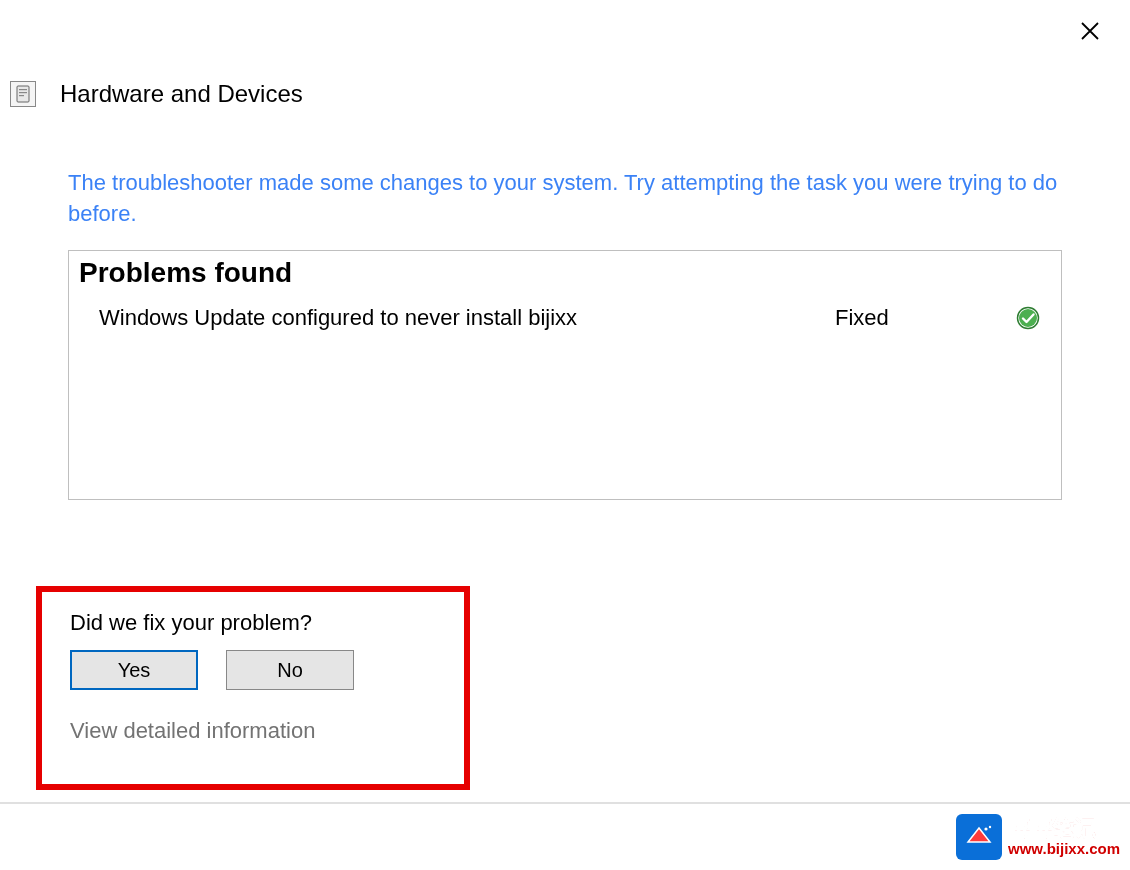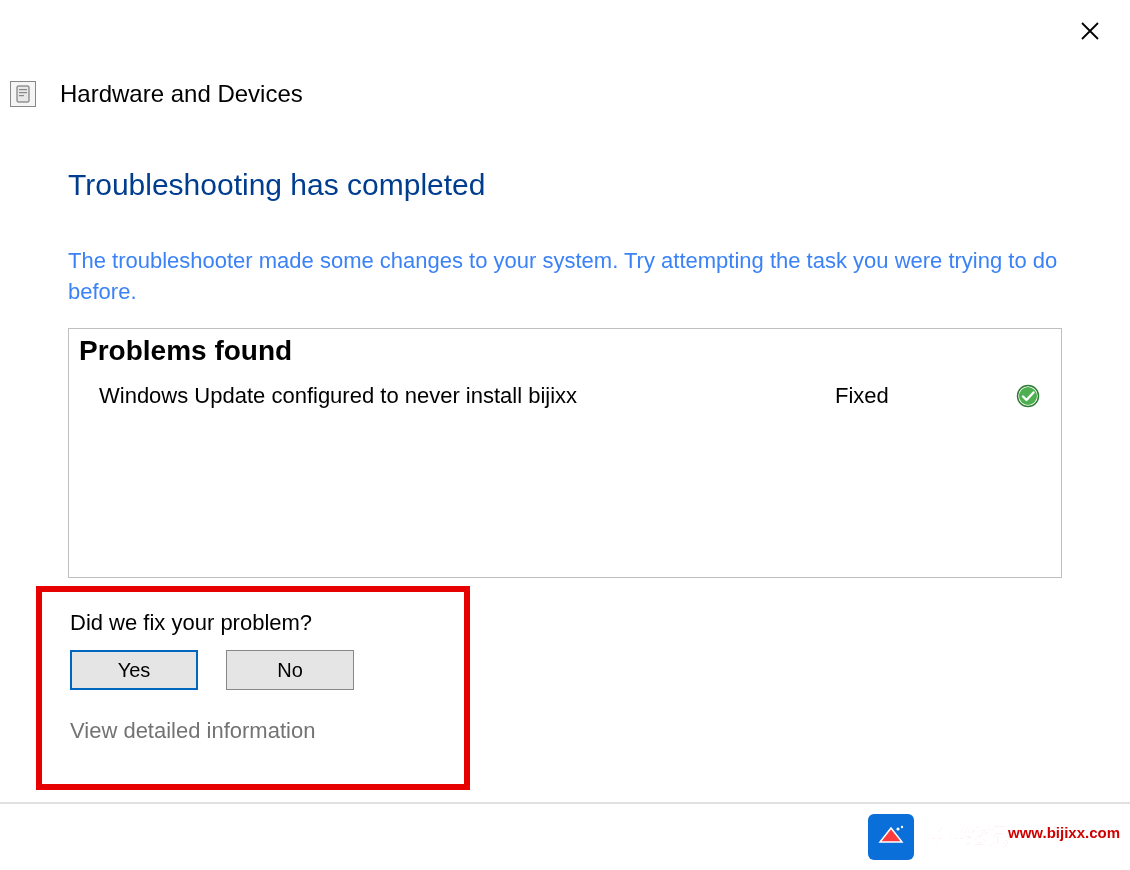--- a/index.html
+++ b/index.html
@@ -154,21 +154,21 @@
       height: 46px;
       background: #0a6fd8;
       border-radius: 6px;
       display: flex;
       align-items: center;
       justify-content: center;
     }
     .watermark-logo svg { width: 30px; height: 30px; }
     .watermark-text {
       display: flex;
-      flex-direction: row;
+      flex-direction: column;
       line-height: 1.1;
     }
     .watermark-cn {
       font-size: 22px;
       font-weight: 700;
       color: #d00000;
       -webkit-text-stroke: 1px #fff;
       text-shadow: 0 0 2px #fff;
     }
     .watermark-url {
@@ -195,21 +195,20 @@
       <rect x="2" y="1" width="12" height="16" rx="1" fill="#e8e8e8" stroke="#666" stroke-width="1"></rect>
       <rect x="4" y="4" width="8" height="1.2" fill="#888"></rect>
       <rect x="4" y="7" width="8" height="1.2" fill="#888"></rect>
       <rect x="4" y="10" width="5" height="1.2" fill="#888"></rect>
     </svg>
   </span>
   <span class="header-title">Hardware and Devices</span>
 </div>
 
 <div class="content">
-  <h1 class="main-heading">Troubleshooting has completed</h1>
   <p class="description">The troubleshooter made some changes to your system. Try attempting the task you were trying to do before.</p>
 
   <div class="problems-box">
     <div class="problems-header">Problems found</div>
     <div class="problem-row">
       <span class="problem-desc">Windows Update configured to never install bijixx</span>
       <span class="problem-status">Fixed</span>
       <span class="problem-icon">
         <svg viewBox="0 0 24 24">
           <circle cx="12" cy="12" r="10.5" fill="#ffffff" stroke="#2e7d32" stroke-width="1.5"></circle>

